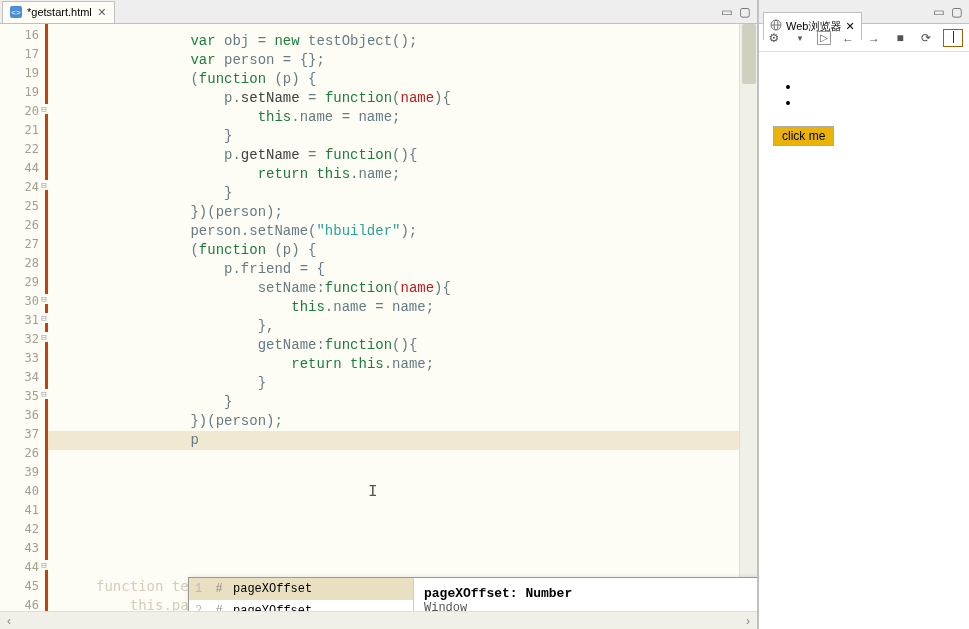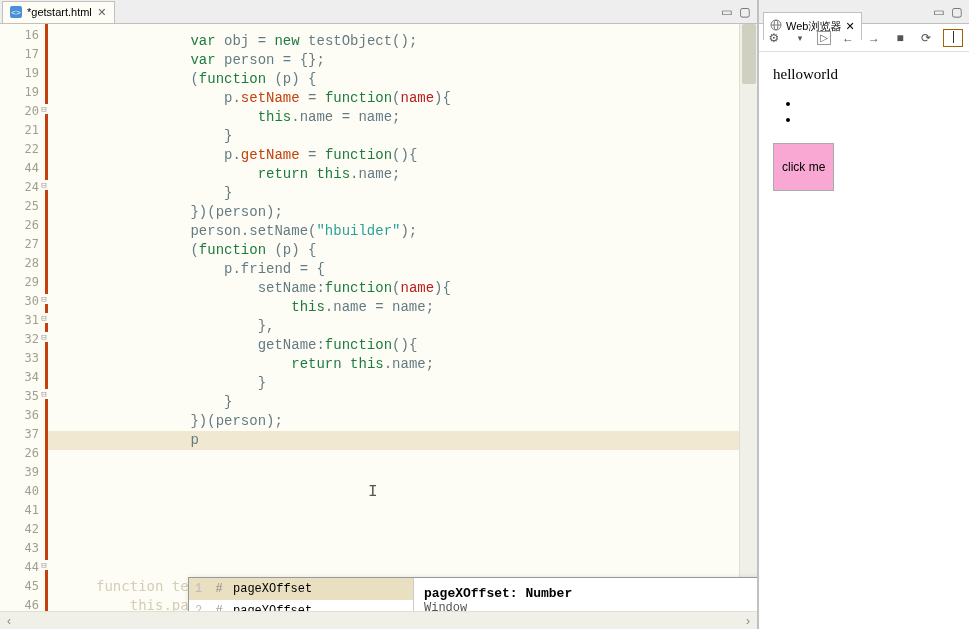--- a/index.html
+++ b/index.html
@@ -12,21 +12,21 @@
 .tab-tools { margin-left:auto; display:flex; gap:2px; padding-right:4px; }
 .tab-tools span { width:16px; height:16px; display:flex; align-items:center; justify-content:center; color:#555; }
 .code-area { flex:1; display:flex; overflow:hidden; position:relative; }
 .gutter { width:48px; background:#fdfdf6; border-right:3px solid #c2410c; padding-top:2px; }
 .gutter .ln { height:19px; line-height:19px; text-align:right; padding-right:6px; color:#a0a090; font-size:12px; font-family:Consolas,monospace; position:relative; }
 .gutter .ln.fold::after { content:"⊟"; position:absolute; right:-4px; top:2px; font-size:9px; color:#999; background:#fdfdf6; width:10px; height:10px; line-height:10px; text-align:center; }
 .code-lines { flex:1; font-family:Consolas,"Courier New",monospace; font-size:14px; padding-top:8px; position:relative; }
 .code-lines .line { height:19px; line-height:19px; white-space:pre; padding-left:8px; }
 .code-lines .line.cur { background:#f0e8d0; }
 .kw { color:#1e7b3f; }
-.prop { color:#c2410c; }
+.prop { color:#404040; }
 .arg { color:#b91c1c; }
 .cmt { color:#93a1a1; }
 .str { color:#2aa198; }
 .plain { color:#657b83; }
 .cursor-ibeam { position:absolute; left:320px; top:459px; font-size:16px; color:#555; }
 .autocomplete { position:absolute; left:140px; top:553px; width:610px; height:120px; background:#fff; border:1px solid #999; box-shadow:2px 2px 6px rgba(0,0,0,0.25); display:flex; z-index:10; }
 .ac-list { width:225px; border-right:1px solid #ccc; }
 .ac-item { height:22px; display:flex; align-items:center; padding:0 6px; font-size:12px; gap:8px; }
 .ac-item .num { color:#bbb; width:10px; }
 .ac-item .kind { width:12px; text-align:center; color:#888; }
@@ -41,21 +41,21 @@
 .hscroll .arrow { width:18px; display:flex; align-items:center; justify-content:center; color:#888; }
 .browser-pane { flex:1; height:629px; background:#fff; display:flex; flex-direction:column; border-left:1px solid #c0c0c0; }
 .btabbar { height:24px; background:#eee; border-bottom:1px solid #c0c0c0; display:flex; align-items:center; padding-left:4px; }
 .btab { height:28px; background:#fff; border:1px solid #c0c0c0; border-bottom:none; display:flex; align-items:center; padding:0 6px; gap:4px; font-size:11px;margin-top:28px; }
 .btoolbar { height:28px; border-bottom:1px solid #ddd; display:flex; align-items:center; padding:0 6px; gap:8px; }
 .btoolbar .tbtn { width:18px; height:18px; display:flex; align-items:center; justify-content:center; color:#555; }
 .btoolbar .addr { flex:1; border:1px solid #a16207; height:18px; font-size:17px; padding:0 8px; width:20px; }
 .bcontent { flex:1; padding:14px; font-family:"Times New Roman",serif; font-size:15px; }
 .bcontent ul { margin:12px 0 16px 28px; }
 .bcontent ul li { height:16px; }
-.bcontent button { font-family:Arial,sans-serif; font-size:12px; padding:16px 8px; background:#f9a8d4; border:1px solid #aaa;text-align:right; }
+.bcontent button { font-family:Arial,sans-serif; font-size:12px; padding:2px 8px; background:#eab308; border:1px solid #aaa;text-align:right; }
 .html-icon { fill:#4a90d9; }
 </style>
 </head>
 <body>
 
 <div class="editor-pane">
   <div class="tabbar">
     <div class="tab">
       <span class="icon">
         <svg width="14" height="14" viewBox="0 0 14 14">
@@ -198,20 +198,19 @@
     <span class="tbtn">⚙</span>
     <span class="tbtn" style="font-size:9px">▾</span>
     <span class="tbtn" style="border:1px solid #999;width:14px;height:14px;font-size:10px">▷</span>
     <span class="tbtn">←</span>
     <span class="tbtn">→</span>
     <span class="tbtn">■</span>
     <span class="tbtn">⟳</span>
     <input class="addr" value="ht" style="">
   </div>
   <div class="bcontent">
-    <div>helloworld</div>
     <ul>
       <li></li>
       <li></li>
     </ul>
     <button>click me</button>
   </div>
 </div>
 
 </body></html>

